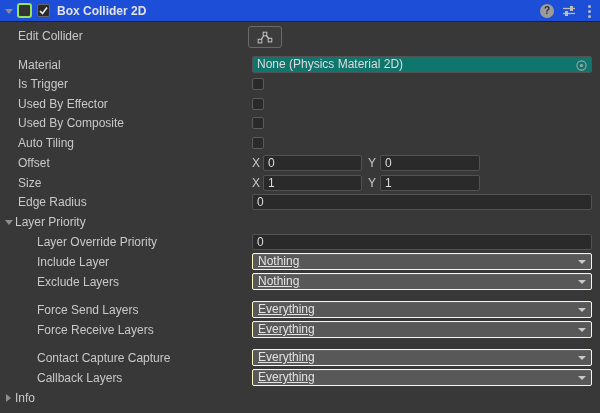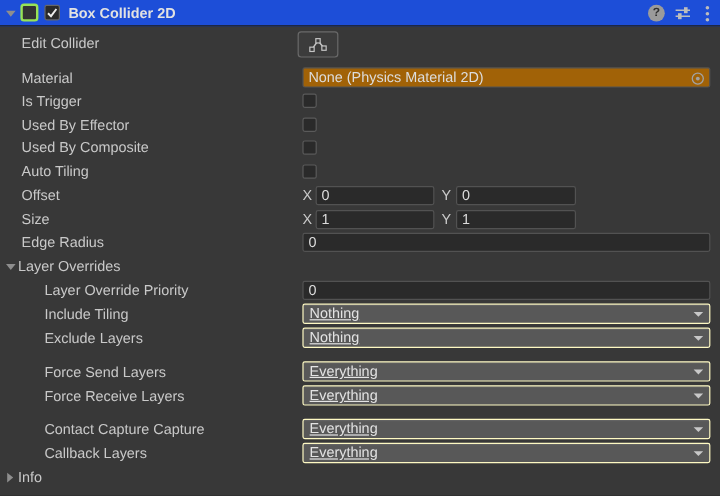--- a/index.html
+++ b/index.html
@@ -48,21 +48,21 @@
   .tfield {
     position:absolute; top:2px; height:16px; background:#2a2a2a;
     border:1px solid #525252; border-radius:2px; color:#dcdcdc;
     font-family:"Liberation Sans", sans-serif; font-size:12px;
     padding:0 4px; line-height:14px; outline:none;
   }
   .tfield.wide { left:252px; width:340px; }
   .axis { position:absolute; top:0; line-height:20px; color:#c9c9c9; }
   .objfield {
     position:absolute; left:252px; top:1px; width:340px; height:17px;
-    background:#a16207; border:1px solid #525252; border-radius:2px;
+    background:#0f766e; border:1px solid #525252; border-radius:2px;
     color:#dcdcdc; line-height:15px; padding:0 4px; cursor:pointer;
   }
   .objfield .picker { position:absolute; right:3px; top:2px; }
   .dropdown {
     position:absolute; left:252px; top:1px; width:340px; height:17px;
     background:#585858; border:1px solid #fef9c3; border-radius:2px;
     box-shadow: inset 0 1px 0 rgba(255,255,255,0.07);
     color:#e3e3e3; line-height:15px; padding:0 5px; cursor:pointer;text-decoration:underline;
   }
   .dropdown .arrow {
@@ -167,30 +167,30 @@
     <input class="tfield" style="left: 380px; width: 100px;" value="1">
   </div>
 
   <div class="row" style="top:192px;">
     <span class="lbl">Edge Radius</span>
     <input class="tfield wide" value="0" style="">
   </div>
 
   <div class="row" style="top:212px;">
     <div class="fold tri-down"></div>
-    <span class="lbl fold-lbl">Layer Overrides</span>
+    <span class="lbl fold-lbl">Layer Priority</span>
   </div>
 
   <div class="row" style="top:232px;">
     <span class="lbl indent">Layer Override Priority</span>
     <input class="tfield wide" value="0" style="">
   </div>
 
   <div class="row" style="top:252px;">
-    <span class="lbl indent">Include Tiling</span>
+    <span class="lbl indent">Include Layer</span>
     <div class="dropdown">
       <span>Nothing</span>
       <span class="arrow"></span>
     </div>
   </div>
 
   <div class="row" style="top:272px;">
     <span class="lbl indent">Exclude Layers</span>
     <div class="dropdown">
       <span>Nothing</span>

